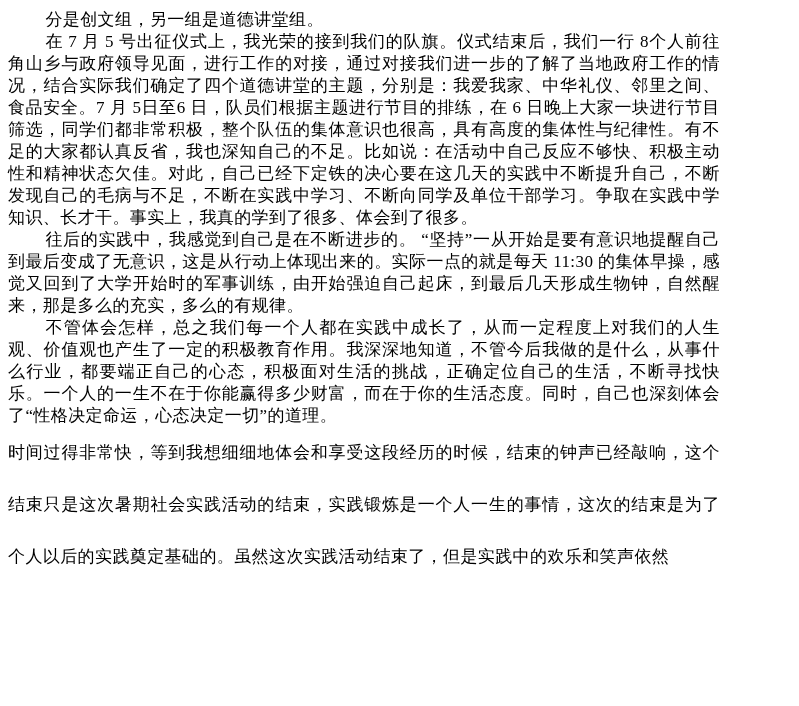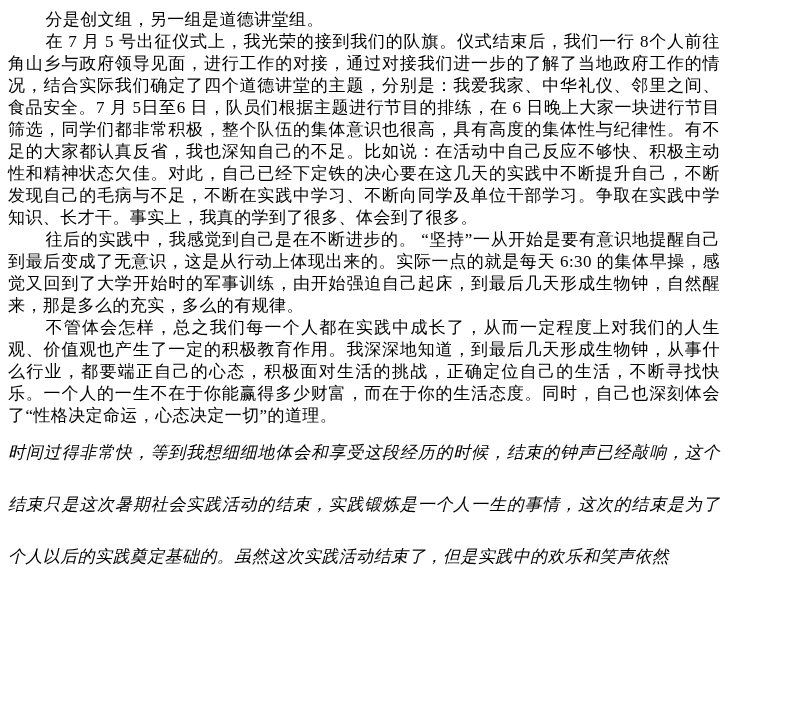--- a/index.html
+++ b/index.html
@@ -27,25 +27,24 @@
   }
   .page p {
     margin: 0;
     text-indent: 2.2em;
   }
   .page p.no-indent {
     text-indent: 0;
   }
   .page p.wide-spaced {
     line-height: 52px;
-    font-style: italic;
   }
 </style>
 </head>
 <body>
 
 <div class="page">
   <p>分是创文组，另一组是道德讲堂组。</p>
   <p>在 7 月 5 号出征仪式上，我光荣的接到我们的队旗。仪式结束后，我们一行 8个人前往角山乡与政府领导见面，进行工作的对接，通过对接我们进一步的了解了当地政府工作的情况，结合实际我们确定了四个道德讲堂的主题，分别是：我爱我家、中华礼仪、邻里之间、食品安全。7 月 5日至6 日，队员们根据主题进行节目的排练，在 6 日晚上大家一块进行节目筛选，同学们都非常积极，整个队伍的集体意识也很高，具有高度的集体性与纪律性。有不足的大家都认真反省，我也深知自己的不足。比如说：在活动中自己反应不够快、积极主动性和精神状态欠佳。对此，自己已经下定铁的决心要在这几天的实践中不断提升自己，不断发现自己的毛病与不足，不断在实践中学习、不断向同学及单位干部学习。争取在实践中学知识、长才干。事实上，我真的学到了很多、体会到了很多。</p>
-  <p>往后的实践中，我感觉到自己是在不断进步的。 “坚持”一从开始是要有意识地提醒自己到最后变成了无意识，这是从行动上体现出来的。实际一点的就是每天 6:30 的集体早操，感觉又回到了大学开始时的军事训练，由开始强迫自己起床，到最后几天形成生物钟，自然醒来，那是多么的充实，多么的有规律。</p>
-  <p>不管体会怎样，总之我们每一个人都在实践中成长了，从而一定程度上对我们的人生观、价值观也产生了一定的积极教育作用。我深深地知道，到最后几天形成生物钟，从事什么行业，都要端正自己的心态，积极面对生活的挑战，正确定位自己的生活，不断寻找快乐。一个人的一生不在于你能赢得多少财富，而在于你的生活态度。同时，自己也深刻体会了“性格决定命运，心态决定一切”的道理。</p>
+  <p>往后的实践中，我感觉到自己是在不断进步的。 “坚持”一从开始是要有意识地提醒自己到最后变成了无意识，这是从行动上体现出来的。实际一点的就是每天 11:30 的集体早操，感觉又回到了大学开始时的军事训练，由开始强迫自己起床，到最后几天形成生物钟，自然醒来，那是多么的充实，多么的有规律。</p>
+  <p>不管体会怎样，总之我们每一个人都在实践中成长了，从而一定程度上对我们的人生观、价值观也产生了一定的积极教育作用。我深深地知道，不管今后我做的是什么，从事什么行业，都要端正自己的心态，积极面对生活的挑战，正确定位自己的生活，不断寻找快乐。一个人的一生不在于你能赢得多少财富，而在于你的生活态度。同时，自己也深刻体会了“性格决定命运，心态决定一切”的道理。</p>
   <p class="no-indent wide-spaced">时间过得非常快，等到我想细细地体会和享受这段经历的时候，结束的钟声已经敲响，这个结束只是这次暑期社会实践活动的结束，实践锻炼是一个人一生的事情，这次的结束是为了个人以后的实践奠定基础的。虽然这次实践活动结束了，但是实践中的欢乐和笑声依然</p>
 </div>
 
 </body></html>

